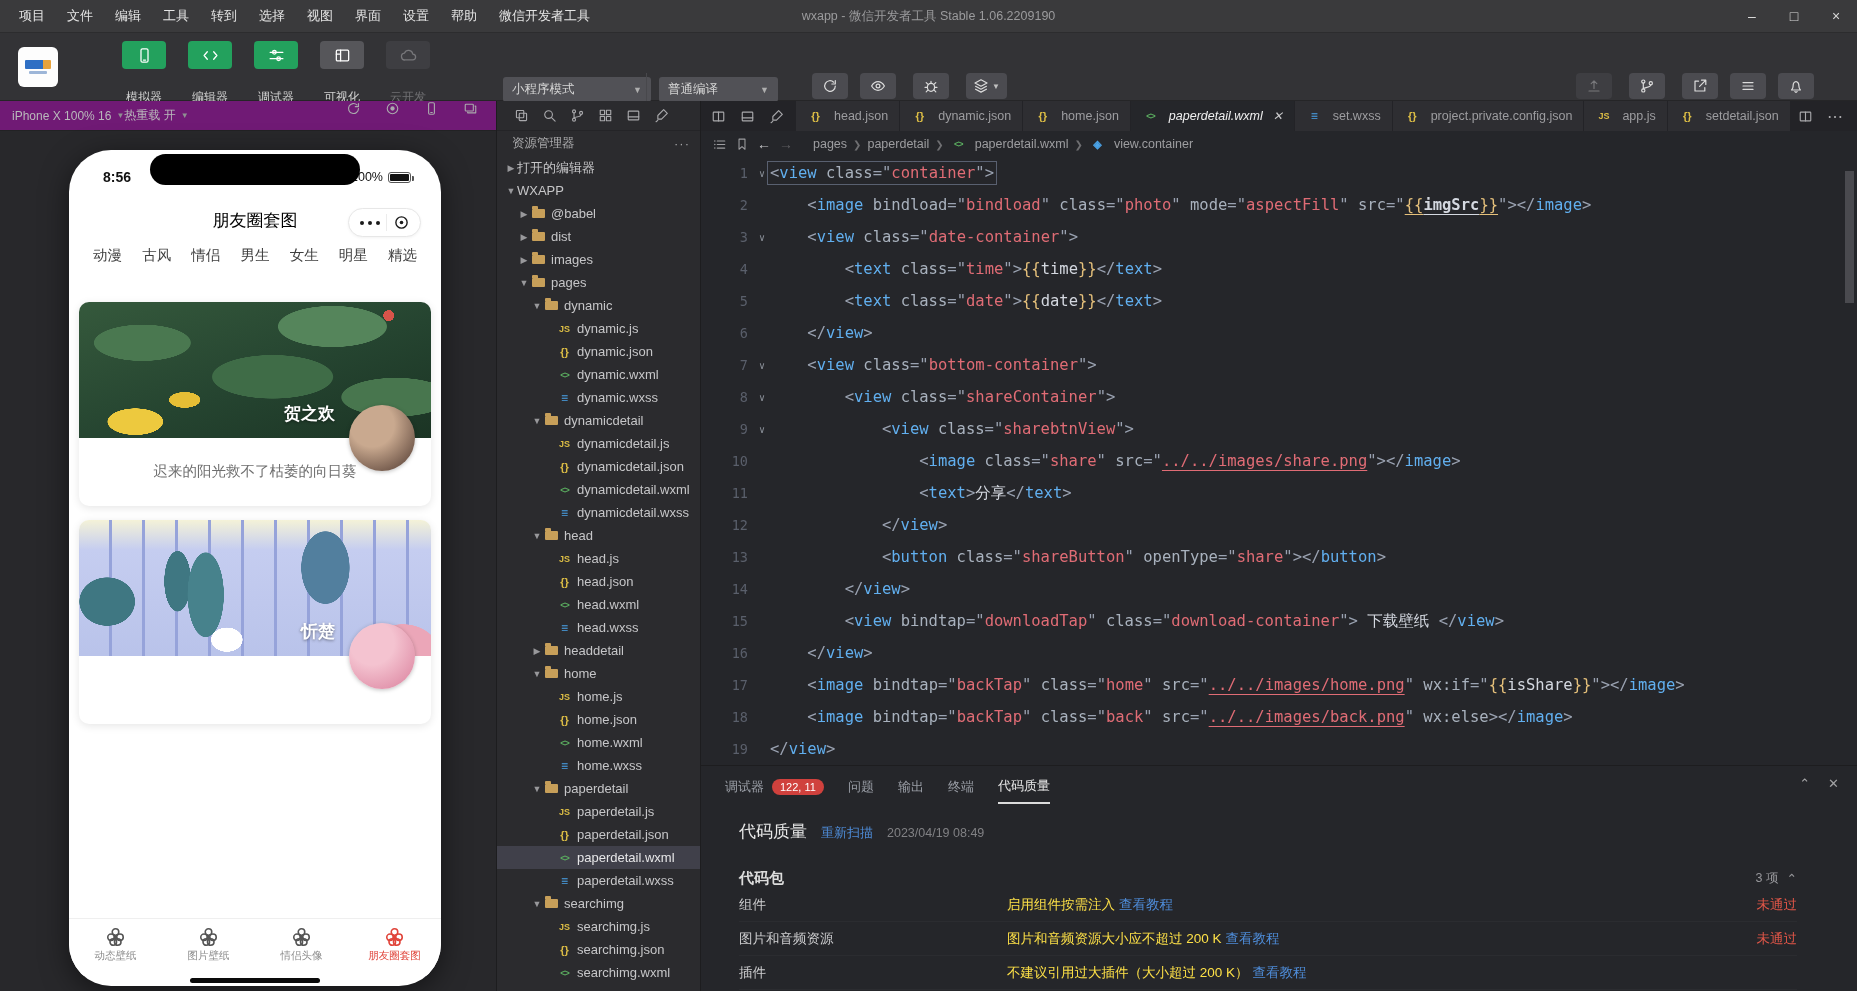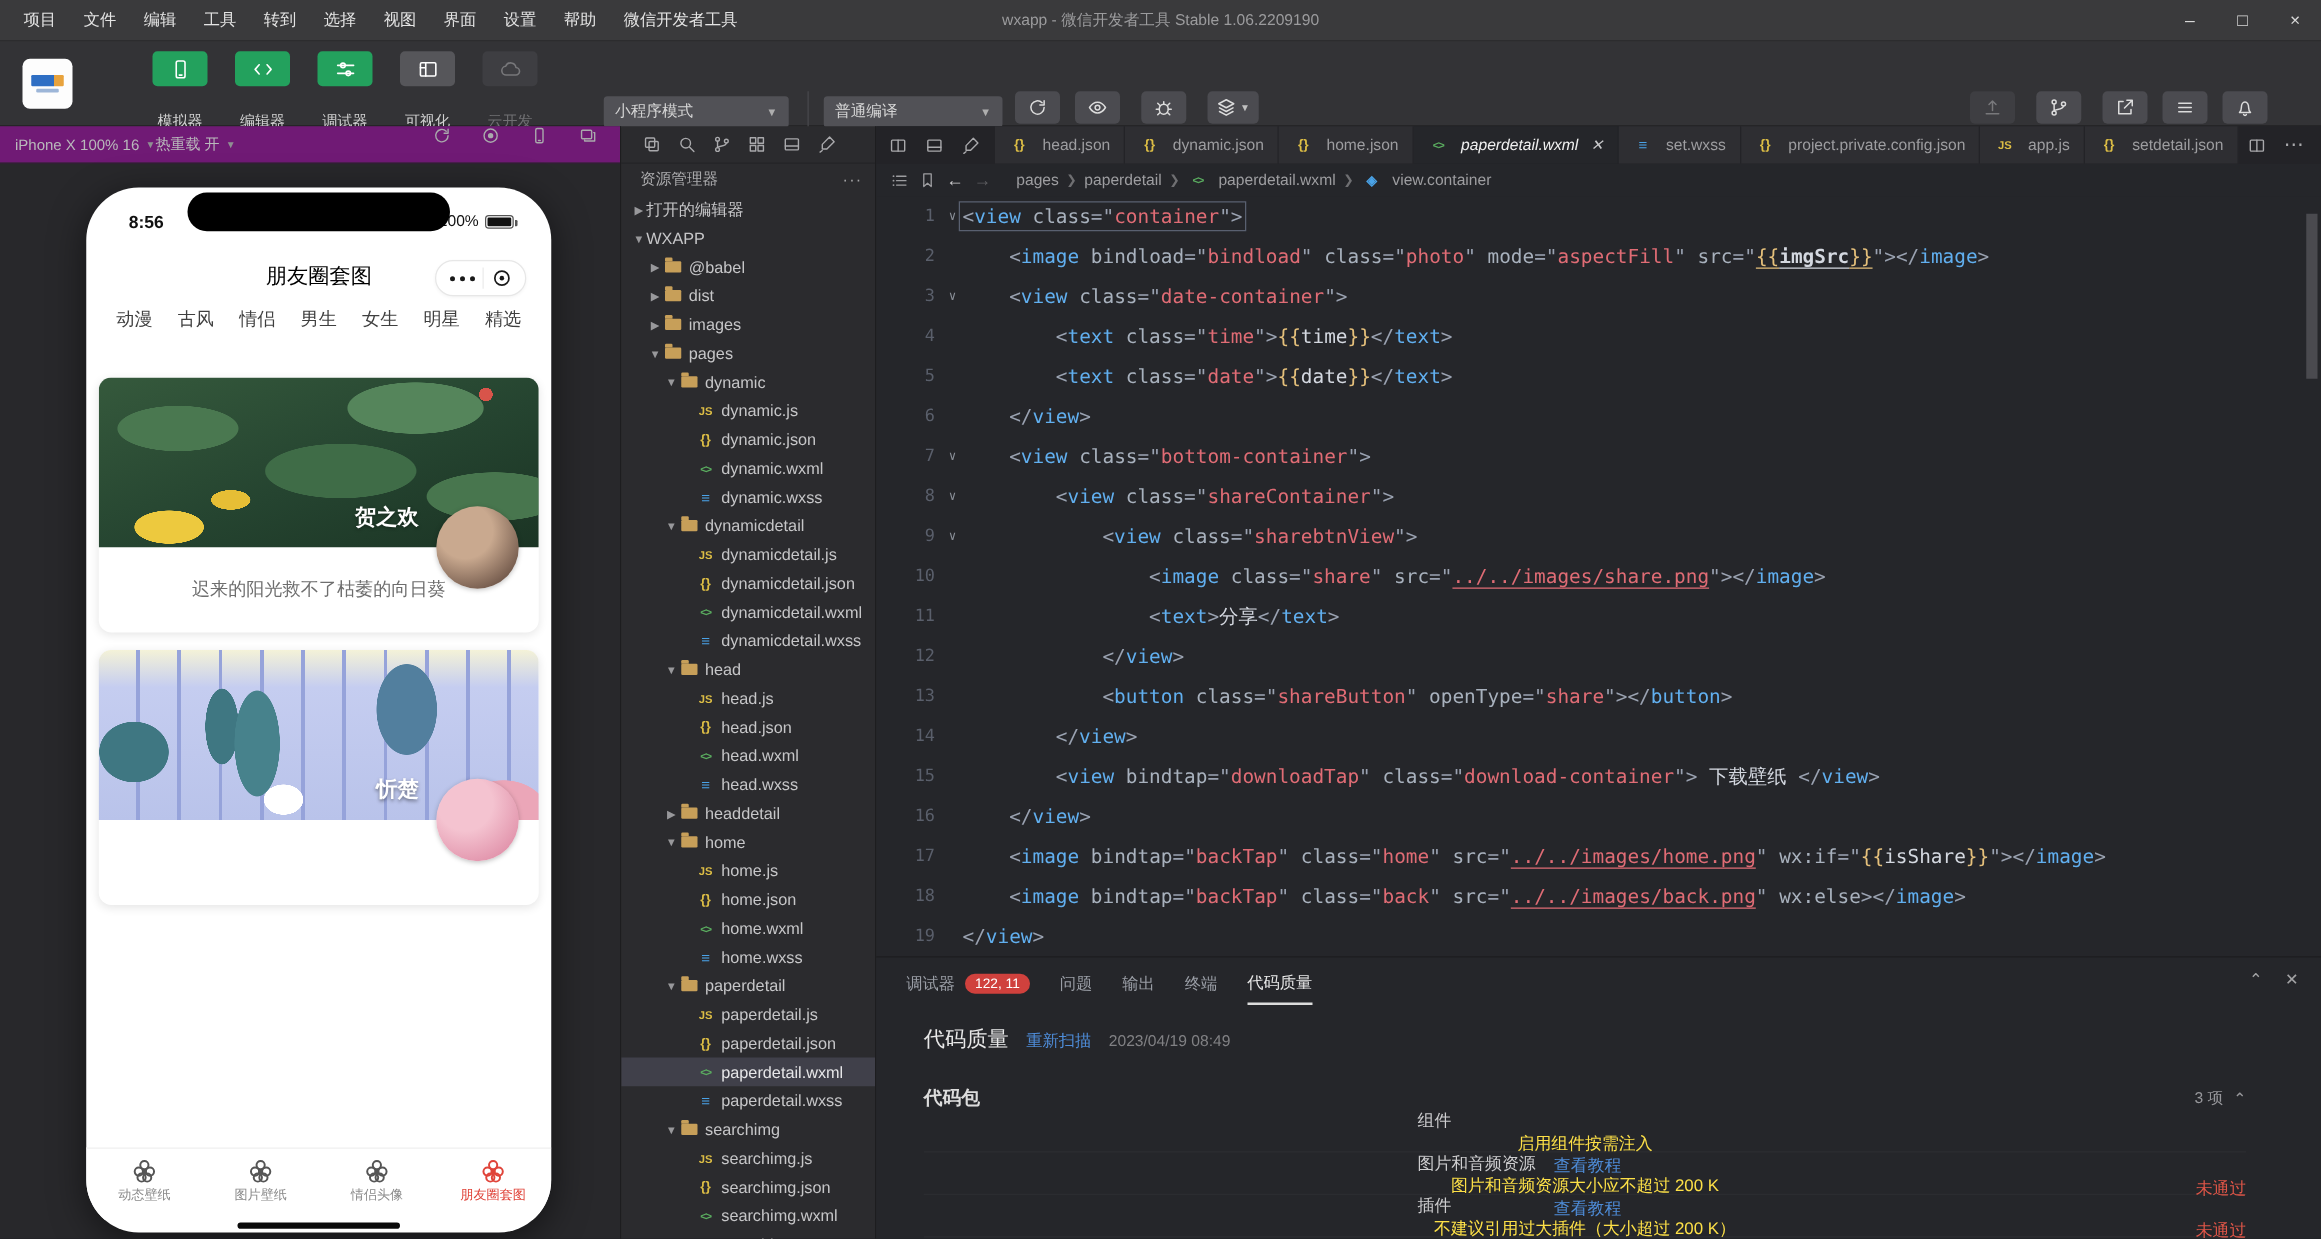--- a/index.html
+++ b/index.html
@@ -28,22 +28,22 @@
   .mode-btn { display:flex; flex-direction:column; align-items:center; width:52px; }
   .mode-btn .ibox { width:44px; height:28px; border-radius:4px; display:flex; align-items:center; justify-content:center; color:#fff; }
   .mode-btn.green .ibox { background:#23a15d; }
   .mode-btn.gray  .ibox { background:#56565a; }
   .mode-btn.disabled .ibox { background:#3e3e42; color:#77777a; }
   .mode-btn .lbl { margin-top:20px; font-size:12px; color:#d2d2d2; }
   .mode-btn.disabled .lbl { color:#707073; }
   .dd { position:absolute; top:44px; height:25px; background:#515156; border-radius:3px; color:#d6d6d6;
     font-size:12.5px; display:flex; align-items:center; padding:0 9px; }
   .dd .caret { margin-left:auto; color:#aeaeae; font-size:9px; }
-  #dd-mode { left:483px; width:148px; top:44px; }
-  #dd-compile { left:659px; width:143px; top:44px; }
+  #dd-mode { left:503px; width:148px; top:44px; }
+  #dd-compile { left:659px; width:119px; top:44px; }
   #toolbar-vsep { position:absolute; left:646px; top:40px; height:33px; width:1px; background:#48484c; }
   .act-group { position:absolute; top:40px; display:flex; gap:12px; }
   #acts-mid { left:812px; }
   #acts-right { left:1576px; }
   .act-btn { display:flex; flex-direction:column; align-items:center; }
   .act-btn .ibox { min-width:36px; height:26px; padding:0 7px; border-radius:4px; background:#4b4b50; color:#dcdcdc;
     display:flex; align-items:center; justify-content:center; gap:3px; }
   .act-btn.disabled .ibox { background:#3e3e42; color:#78787b; }
   .act-btn .lbl { margin-top:3px; font-size:11.5px; color:#cfcfcf; white-space:nowrap; }
   .act-btn.disabled .lbl { color:#707073; }
@@ -183,21 +183,21 @@
   .pbadge { background:#d0413d; color:#fff; font-size:11px; border-radius:9px; padding:2px 8px; }
   #panel-win-icons { position:absolute; right:18px; top:10px; display:flex; gap:18px; color:#a2a2a4; font-size:13px; }
   #panel-body { padding:16px 60px 0 38px; }
   #pq-head { display:flex; align-items:baseline; gap:14px; }
   #pq-title { font-size:17px; color:#e8e8e8; font-weight:500; }
   #pq-rescan { font-size:13px; color:#4e8cd8; }
   #pq-time { font-size:12.5px; color:#818184; }
   #pkg-row { display:flex; align-items:center; margin-top:26px; }
   #pkg-title { font-size:15px; color:#dcdcdc; font-weight:bold; }
   #pkg-right { margin-left:auto; color:#96969a; font-size:12.5px; display:flex; align-items:center; gap:8px; }
-  .prow { display:flex; align-items:center; height:34px; font-size:13.5px; border-bottom:1px solid rgba(255,255,255,0.03);flex-direction:column; }
+  .prow { display:flex; align-items:center; height:34px; font-size:13.5px; border-bottom:1px solid rgba(255,255,255,0.03); }
   .prow .pname { width:268px; flex:none; color:#cdcdcf; }
   .prow .pdesc { color:#fde047; }
   .prow .plink { color:#4e8cd8; margin-left:4px; }
   .prow .pstatus { margin-left:auto; color:#e05648; }
 </style>
 </head>
 <body>
 
 <div id="app">
 

